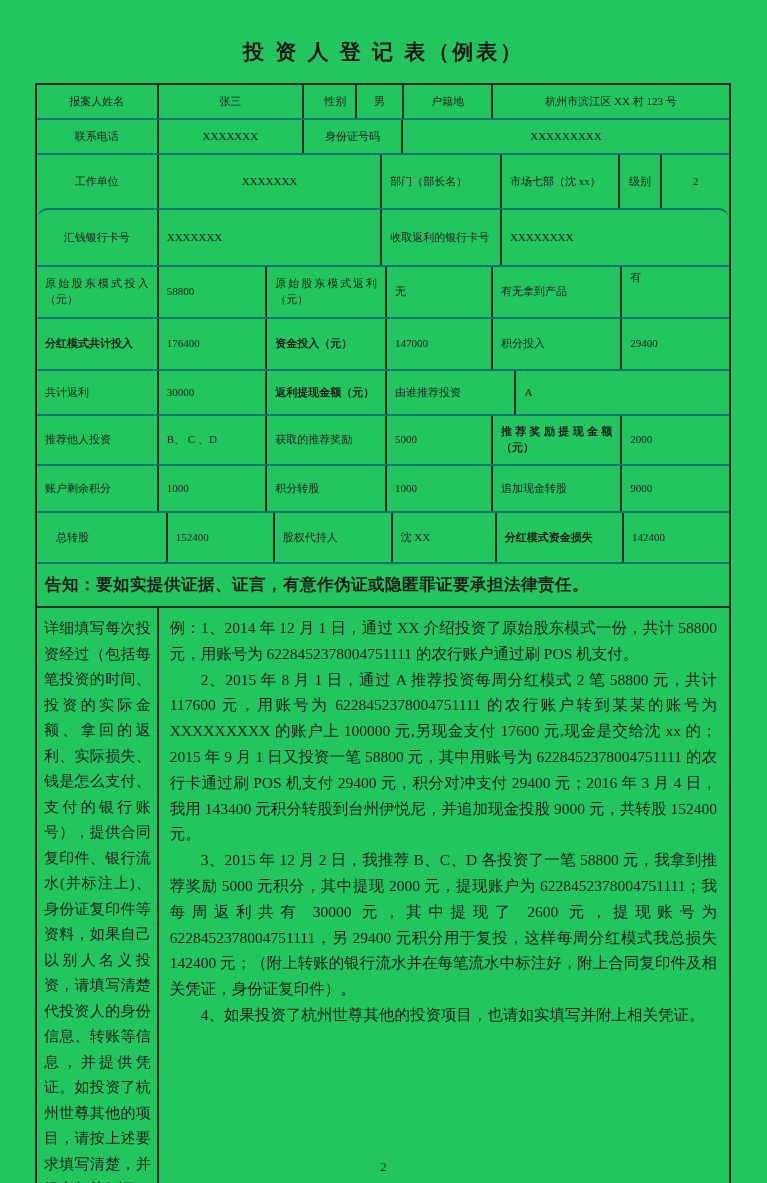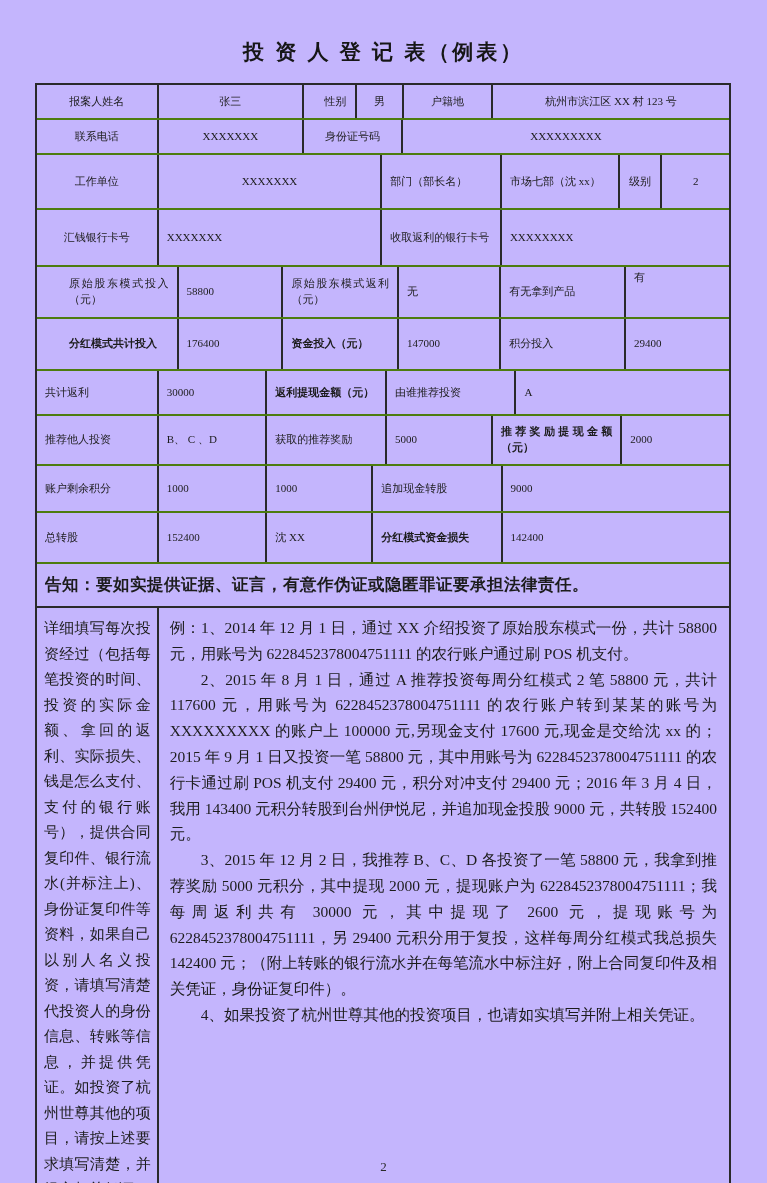--- a/index.html
+++ b/index.html
@@ -1,42 +1,42 @@
 <!DOCTYPE html>
 <html><head>
 <meta charset="utf-8">
 <style>
   html,body{margin:0;padding:0;background:#ffffff;}
   .page{
-    width:767px;height:1183px;background:#c4b5fd;position:relative;
+    width:767px;height:1183px;background:#22c55e;position:relative;
     font-family:"Liberation Serif","DejaVu Serif",serif;color:#1c1c1c;
     overflow:hidden;
   }
   .title{
     text-align:center;font-weight:bold;font-size:21px;letter-spacing:3px;
     padding-top:38px;margin:0 0 17px 0;color:#161616;
   }
   .form{
     width:696px;margin-left:35px;border:2px solid #2a2a2a;box-sizing:border-box;
   }
-  .row{display:flex;border-top:2px solid #4d7c0f;align-items:stretch;}
+  .row{display:flex;border-top:2px solid #0f766e;align-items:stretch;}
   .row:first-child{border-top:none;}
   .cell{
     border-left:2px solid #2a2a2a;box-sizing:border-box;
     display:flex;align-items:center;padding:3px 8px;
     font-size:11px;line-height:1.45;
   }
   .cell:first-child{border-left:none;}
   .center{justify-content:center;text-align:center;}
   .bold{font-weight:bold;}
   .just{text-align:justify;}
   
-  .h33{min-height:33px;} .h53{min-height:53px;} .h55{min-height:55px;}
-  .h50{min-height:50px;padding-left:24px;} .h43{min-height:43px;} .h48{min-height:48px;}
-  .h45{min-height:45px;} .h49{min-height:49px;} .h42{min-height:42px;text-align:center;}
+  .h33{min-height:33px;} .h53{min-height:53px;} .h55{min-height:55px;border-radius:11px;}
+  .h50{min-height:50px;} .h43{min-height:43px;} .h48{min-height:48px;}
+  .h45{min-height:45px;} .h49{min-height:49px;padding-left:11px;} .h42{min-height:42px;text-align:center;}
   
   .cl{width:17.3%;}
   .r1c2{width:21%;} .r1c3{width:7.6%;padding-left:20px;} .r1c4{width:6.9%;} .r1c5{width:12.8%;}
   .r2c2{width:21%;} .r2c3{width:14.3%;}
   .r3c2{width:32.3%;} .r3c3{width:17.3%;} .r3c4{width:17%;} .r3c5{width:6.2%;}
   .r4c2{width:32.3%;} .r4c3{width:17.3%;}
   .gc2{width:15.7%;} .gc3{width:17.3%;} .gc4{width:15.3%;} .gc5{width:18.7%;}
   .grow{flex:1;}
   .notice{font-weight:bold;font-size:16.5px;padding:6px 8px;letter-spacing:0.5px;}
   
@@ -128,28 +128,30 @@
       <div class="cell gc2">B、 C 、D</div>
       <div class="cell gc3 just">获取的推荐奖励</div>
       <div class="cell gc4">5000</div>
       <div class="cell gc5 bold just">推荐奖励提现金额（元）</div>
       <div class="cell grow">2000</div>
     </div>
 
     <div class="row h45">
       <div class="cell cl just">账户剩余积分</div>
       <div class="cell gc2">1000</div>
+      <div class="cell gc3">积分转股</div>
       <div class="cell gc4">1000</div>
       <div class="cell gc5">追加现金转股</div>
       <div class="cell grow">9000</div>
     </div>
 
     <div class="row h49">
       <div class="cell cl">总转股</div>
       <div class="cell gc2">152400</div>
+      <div class="cell gc3">股权代持人</div>
       <div class="cell gc4">沈 XX</div>
       <div class="cell gc5 bold just">分红模式资金损失</div>
       <div class="cell grow">142400</div>
     </div>
 
     <div class="row h42">
       <div class="cell grow notice">告知：要如实提供证据、证言，有意作伪证或隐匿罪证要承担法律责任。</div>
     </div>
 
     <div class="bigrow">

